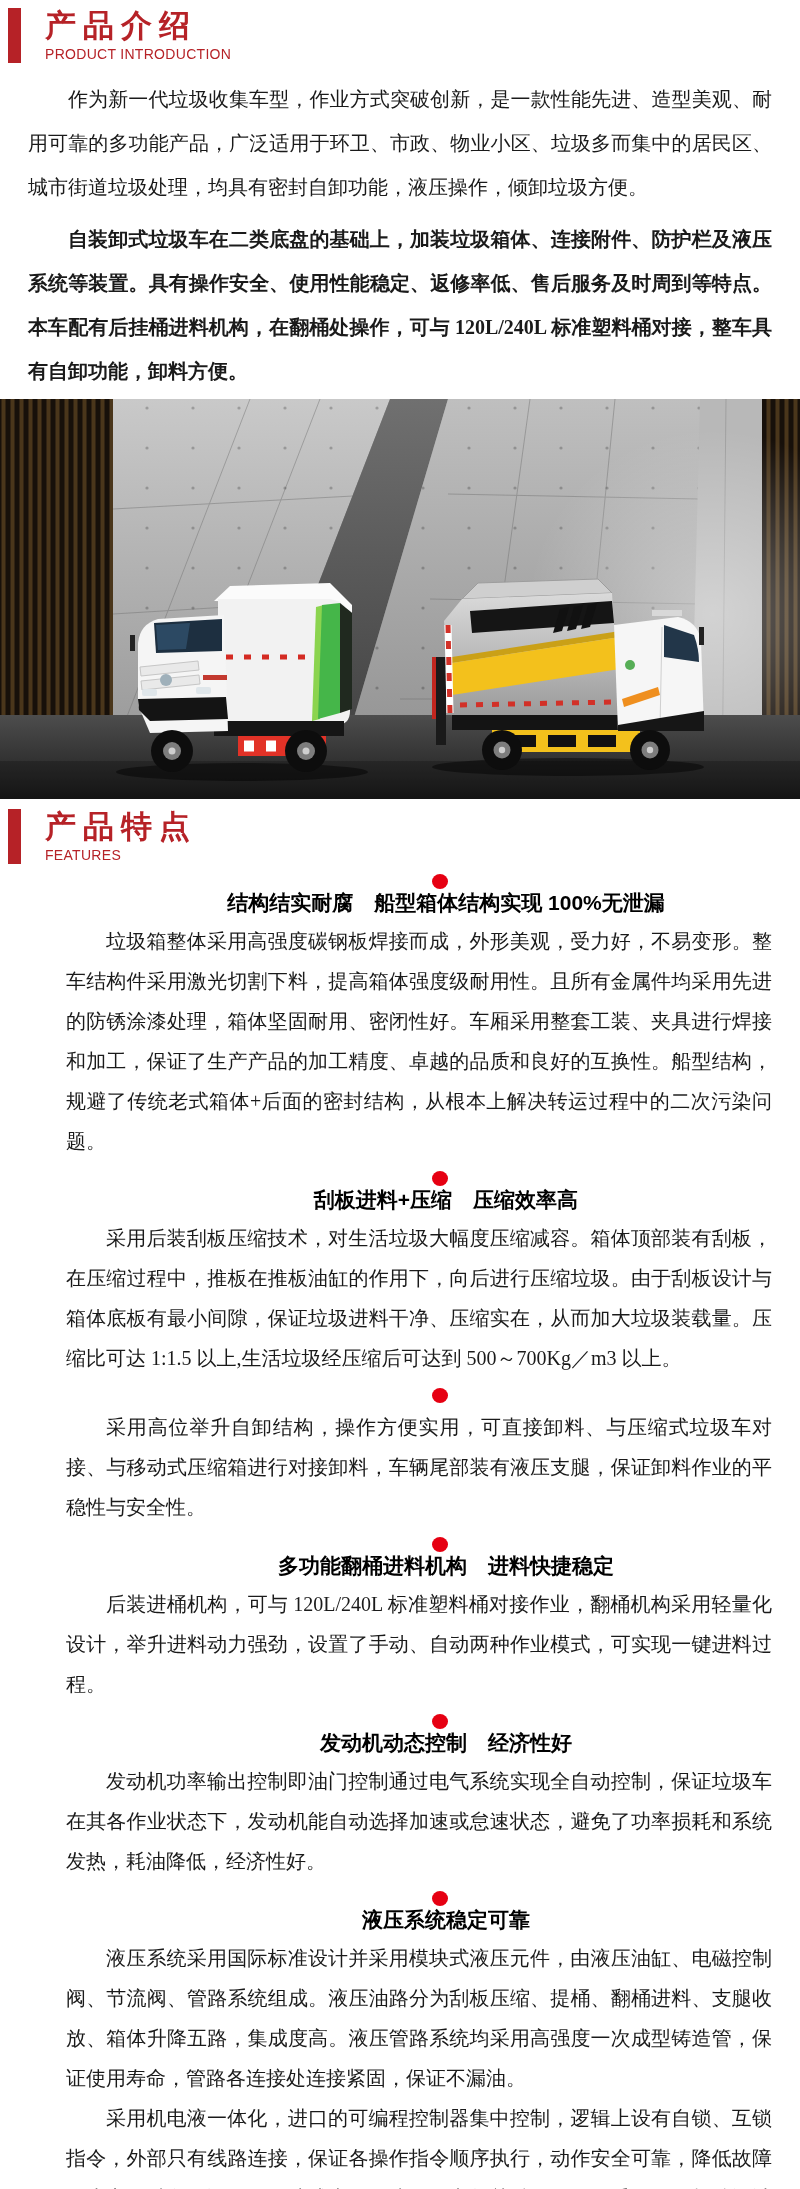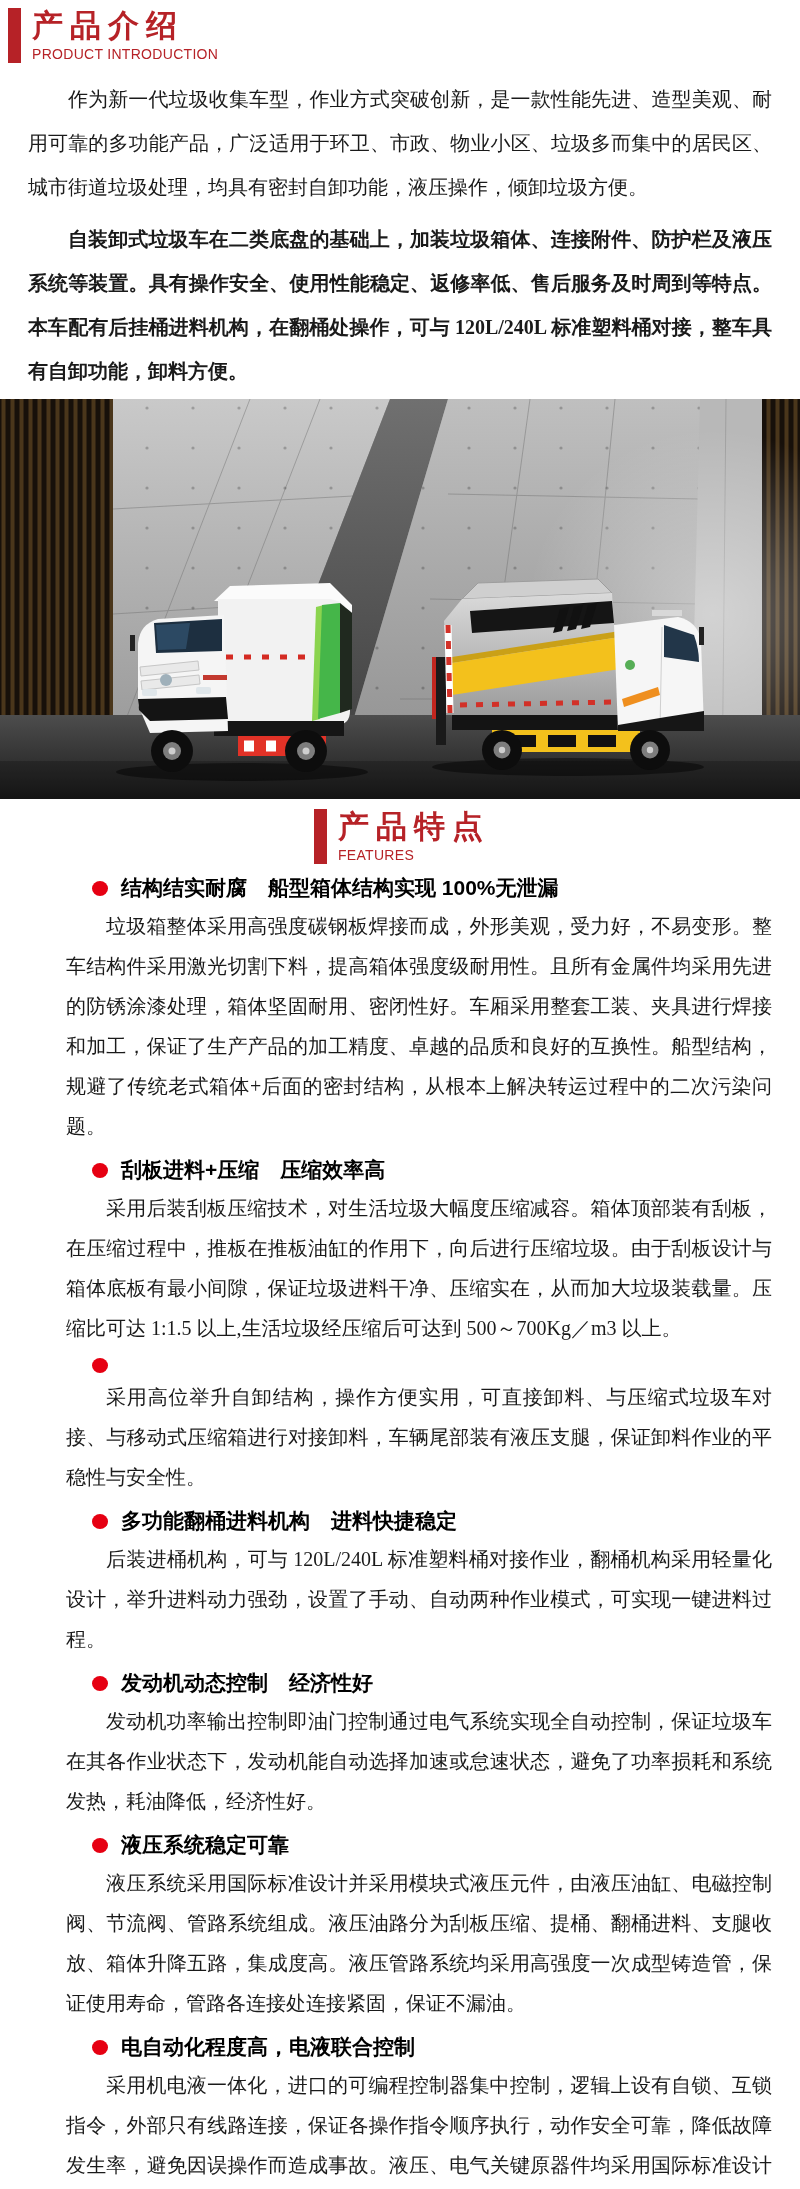--- a/index.html
+++ b/index.html
@@ -4,39 +4,39 @@
 <style>
   html,body{margin:0;padding:0;background:#fff;}
   .page{
     position:relative;width:800px;height:2189px;overflow:hidden;
     background:var(--page_bg,#fff);
     font-family:"Liberation Serif","DejaVu Serif",serif;
     color:var(--text_color,#1a1a1a);
   }
   
   .sec-head{display:flex;align-items:stretch;padding:8px 4px 0 8px;
-    font-family:"Liberation Sans","DejaVu Sans",sans-serif;}
+    font-family:"Liberation Sans","DejaVu Sans",sans-serif;gap:13px;}
   .accent-bar{width:13px;background:var(--accent_red,#b62227);margin-right:11px;}
   .sec-titles h1{margin:0;font-size:31px;line-height:36px;font-weight:700;
     letter-spacing:7px;color:var(--accent_red,#b62227);}
   .sec-titles .sub{margin-top:1px;font-size:14px;line-height:18px;font-weight:400;
     letter-spacing:.3px;color:var(--accent_red,#b62227);}
   
   .body-text{margin:0;padding:0 28px;font-size:20px;text-align:justify;text-indent:2em;}
   .intro .body-text{line-height:44px;}
   .intro .body-text.first{margin-top:14px;}
   .intro .body-text.second{margin-top:8px;font-weight:bold;}
   
   .photo{margin:6px 0 0;width:800px;height:400px;display:block;}
   .photo svg{display:block;}
   
-  .features .sec-head{padding-top:10px;justify-content:center;}
+  .features .sec-head{padding-top:10px;}
   .f-head{display:flex;align-items:center;margin:10px 0 4px;padding-left:92px;
     font-family:"Liberation Sans","DejaVu Sans",sans-serif;
-    font-size:21px;line-height:28px;font-weight:700;color:#000;}
+    font-size:21px;line-height:28px;font-weight:700;color:#000;flex-direction:column;}
   .bullet-dot{flex:0 0 auto;width:16px;height:15px;border-radius:50%;
     background:var(--bullet_red,#e60012);margin-right:13px;}
   .features .body-text{line-height:40px;margin-left:38px;}
 </style>
 </head>
 <body>
 
 <div class="page">
 
   <section class="intro">
@@ -249,20 +249,16 @@
 
     <article class="feature">
       <h3 class="f-head">
         <span class="bullet-dot"></span>
         <span>液压系统稳定可靠</span>
       </h3>
       <p class="body-text">液压系统采用国际标准设计并采用模块式液压元件，由液压油缸、电磁控制阀、节流阀、管路系统组成。液压油路分为刮板压缩、提桶、翻桶进料、支腿收放、箱体升降五路，集成度高。液压管路系统均采用高强度一次成型铸造管，保证使用寿命，管路各连接处连接紧固，保证不漏油。</p>
     </article>
 
     <article class="feature">
-      <h3 class="f-head">
-        <span class="bullet-dot"></span>
-        <span>电自动化程度高，电液联合控制</span>
-      </h3>
       <p class="body-text">采用机电液一体化，进口的可编程控制器集中控制，逻辑上设有自锁、互锁指令，外部只有线路连接，保证各操作指令顺序执行，动作安全可靠，降低故障发生率，避免因误操作而造成事故。液压、电气关键原器件均采用国际标准设计并采用模块式液压元件，性能稳定可靠。电气控制系统采用 ECU 可编程控制器，感应开关采用进口产品，经久耐用，性能优越。</p>
     </article>
   </section>
 </div>
 
 </body></html>

